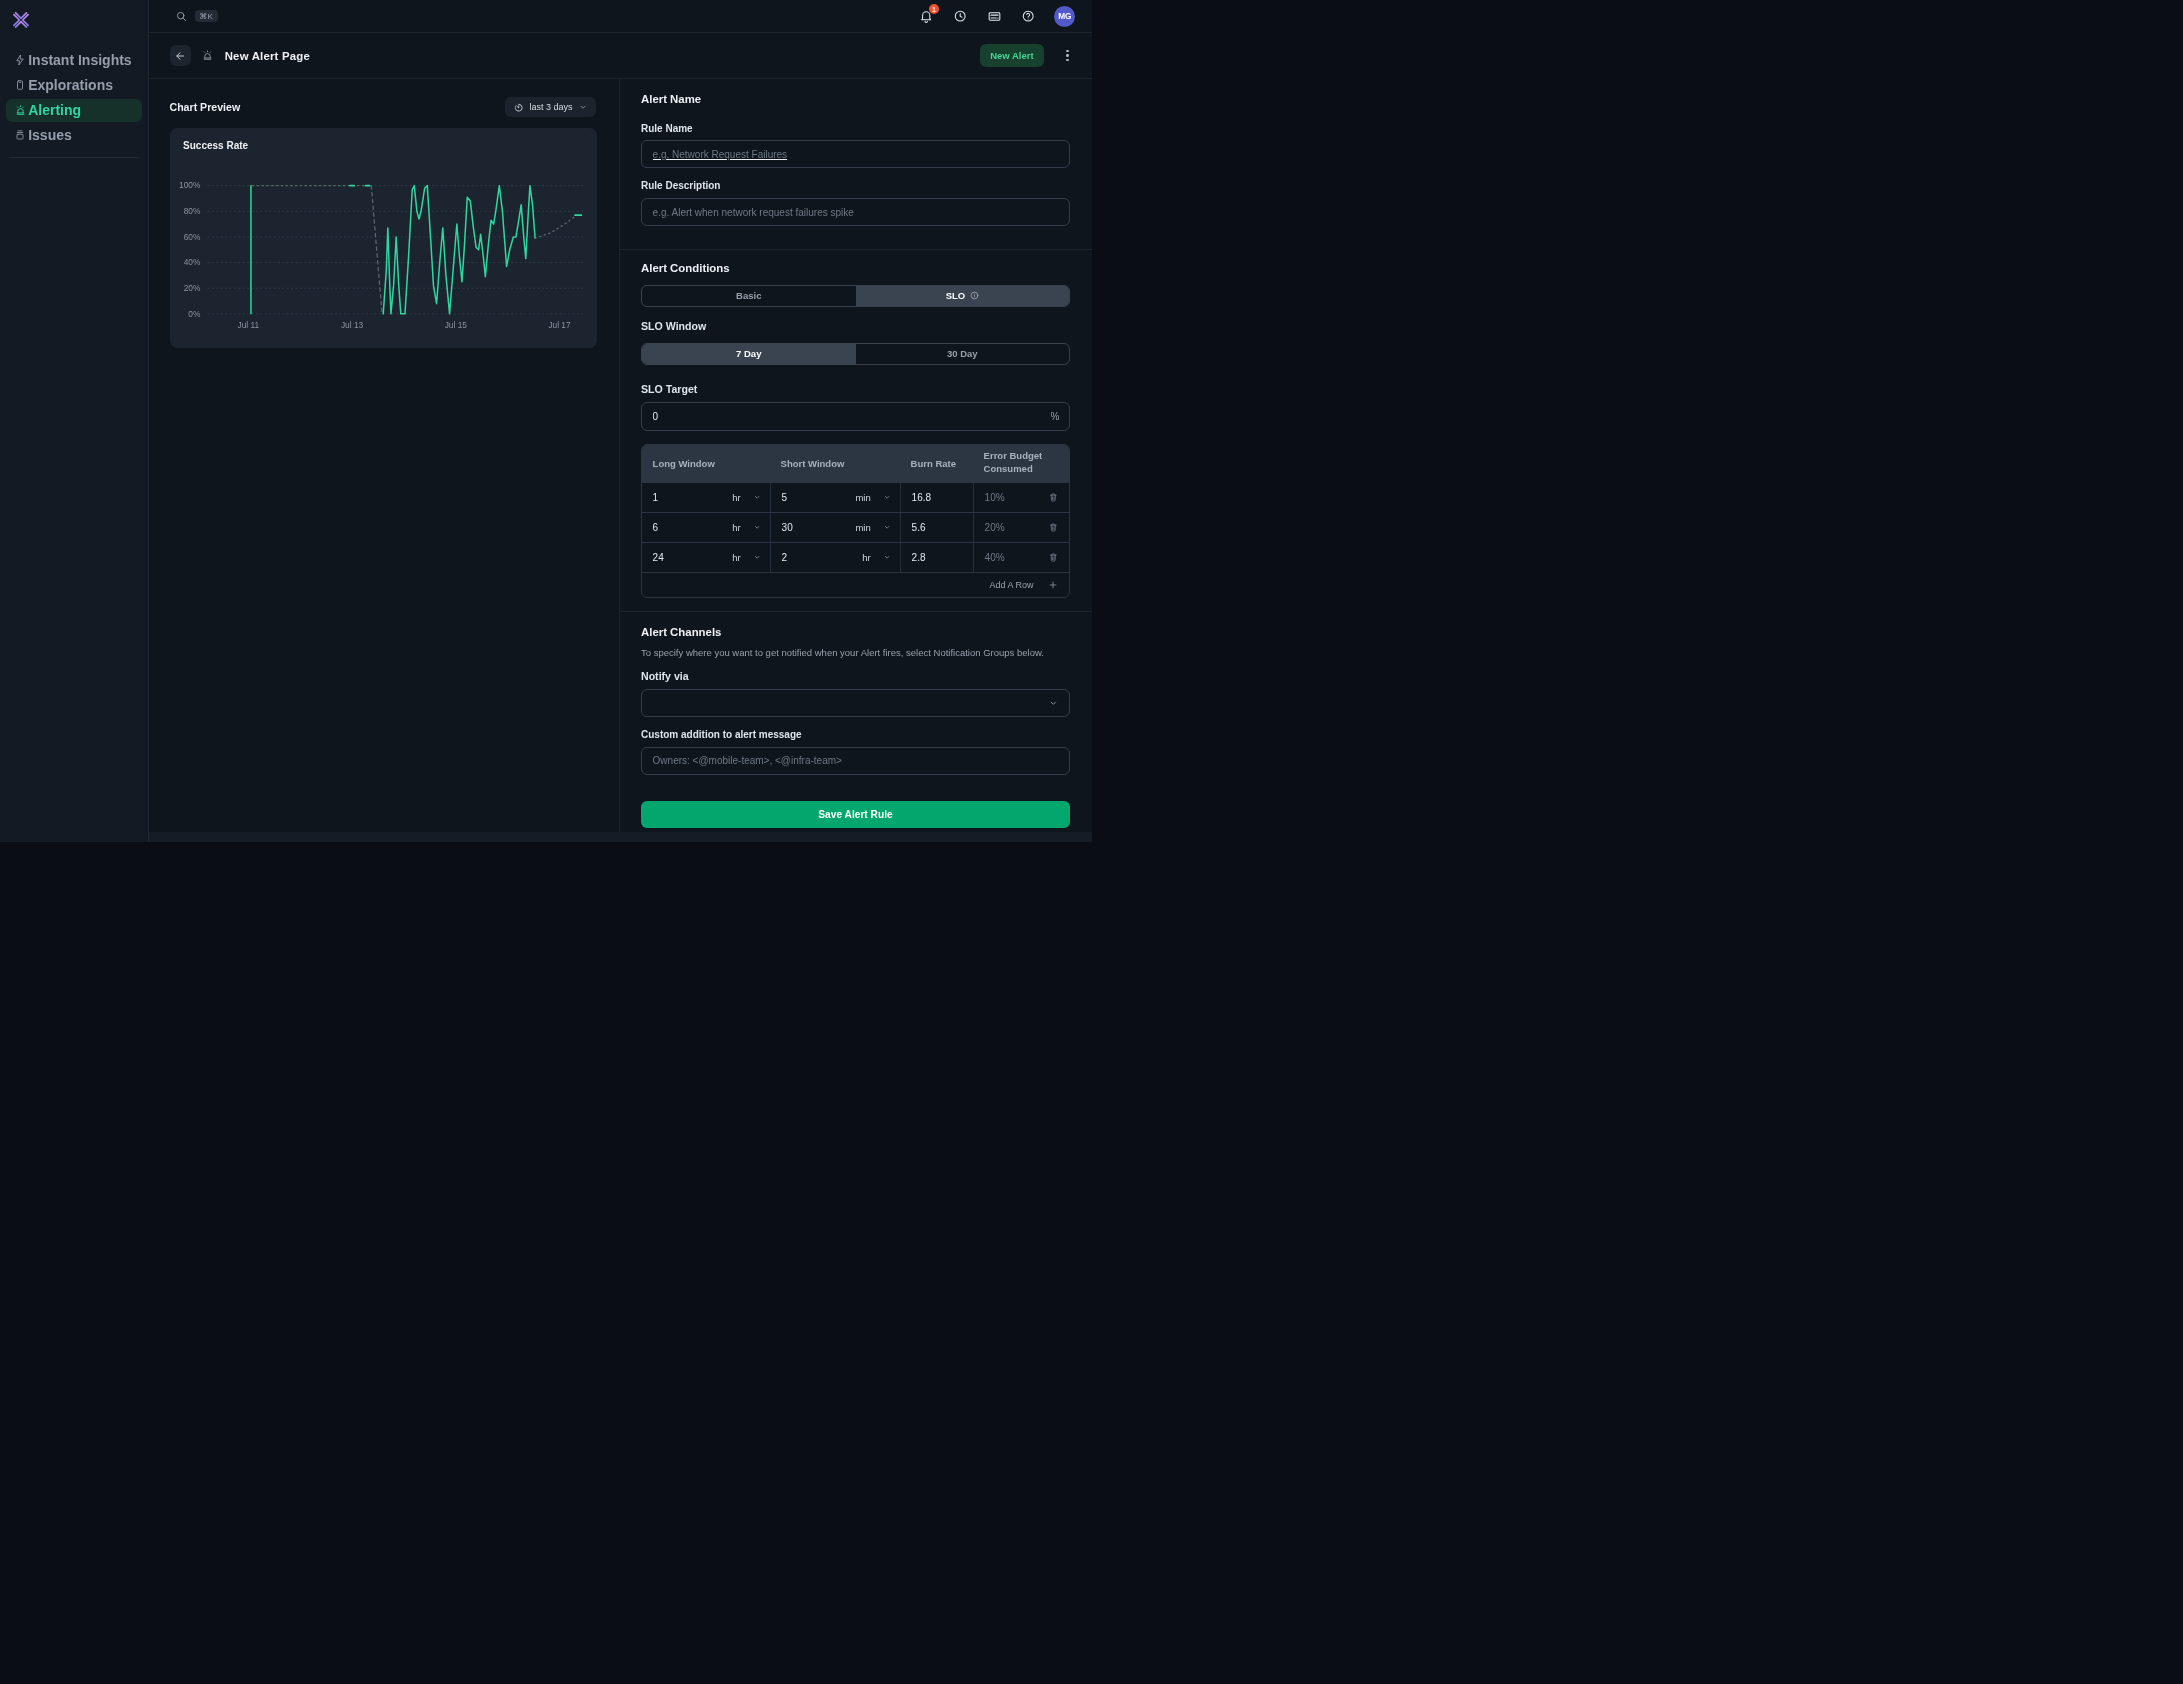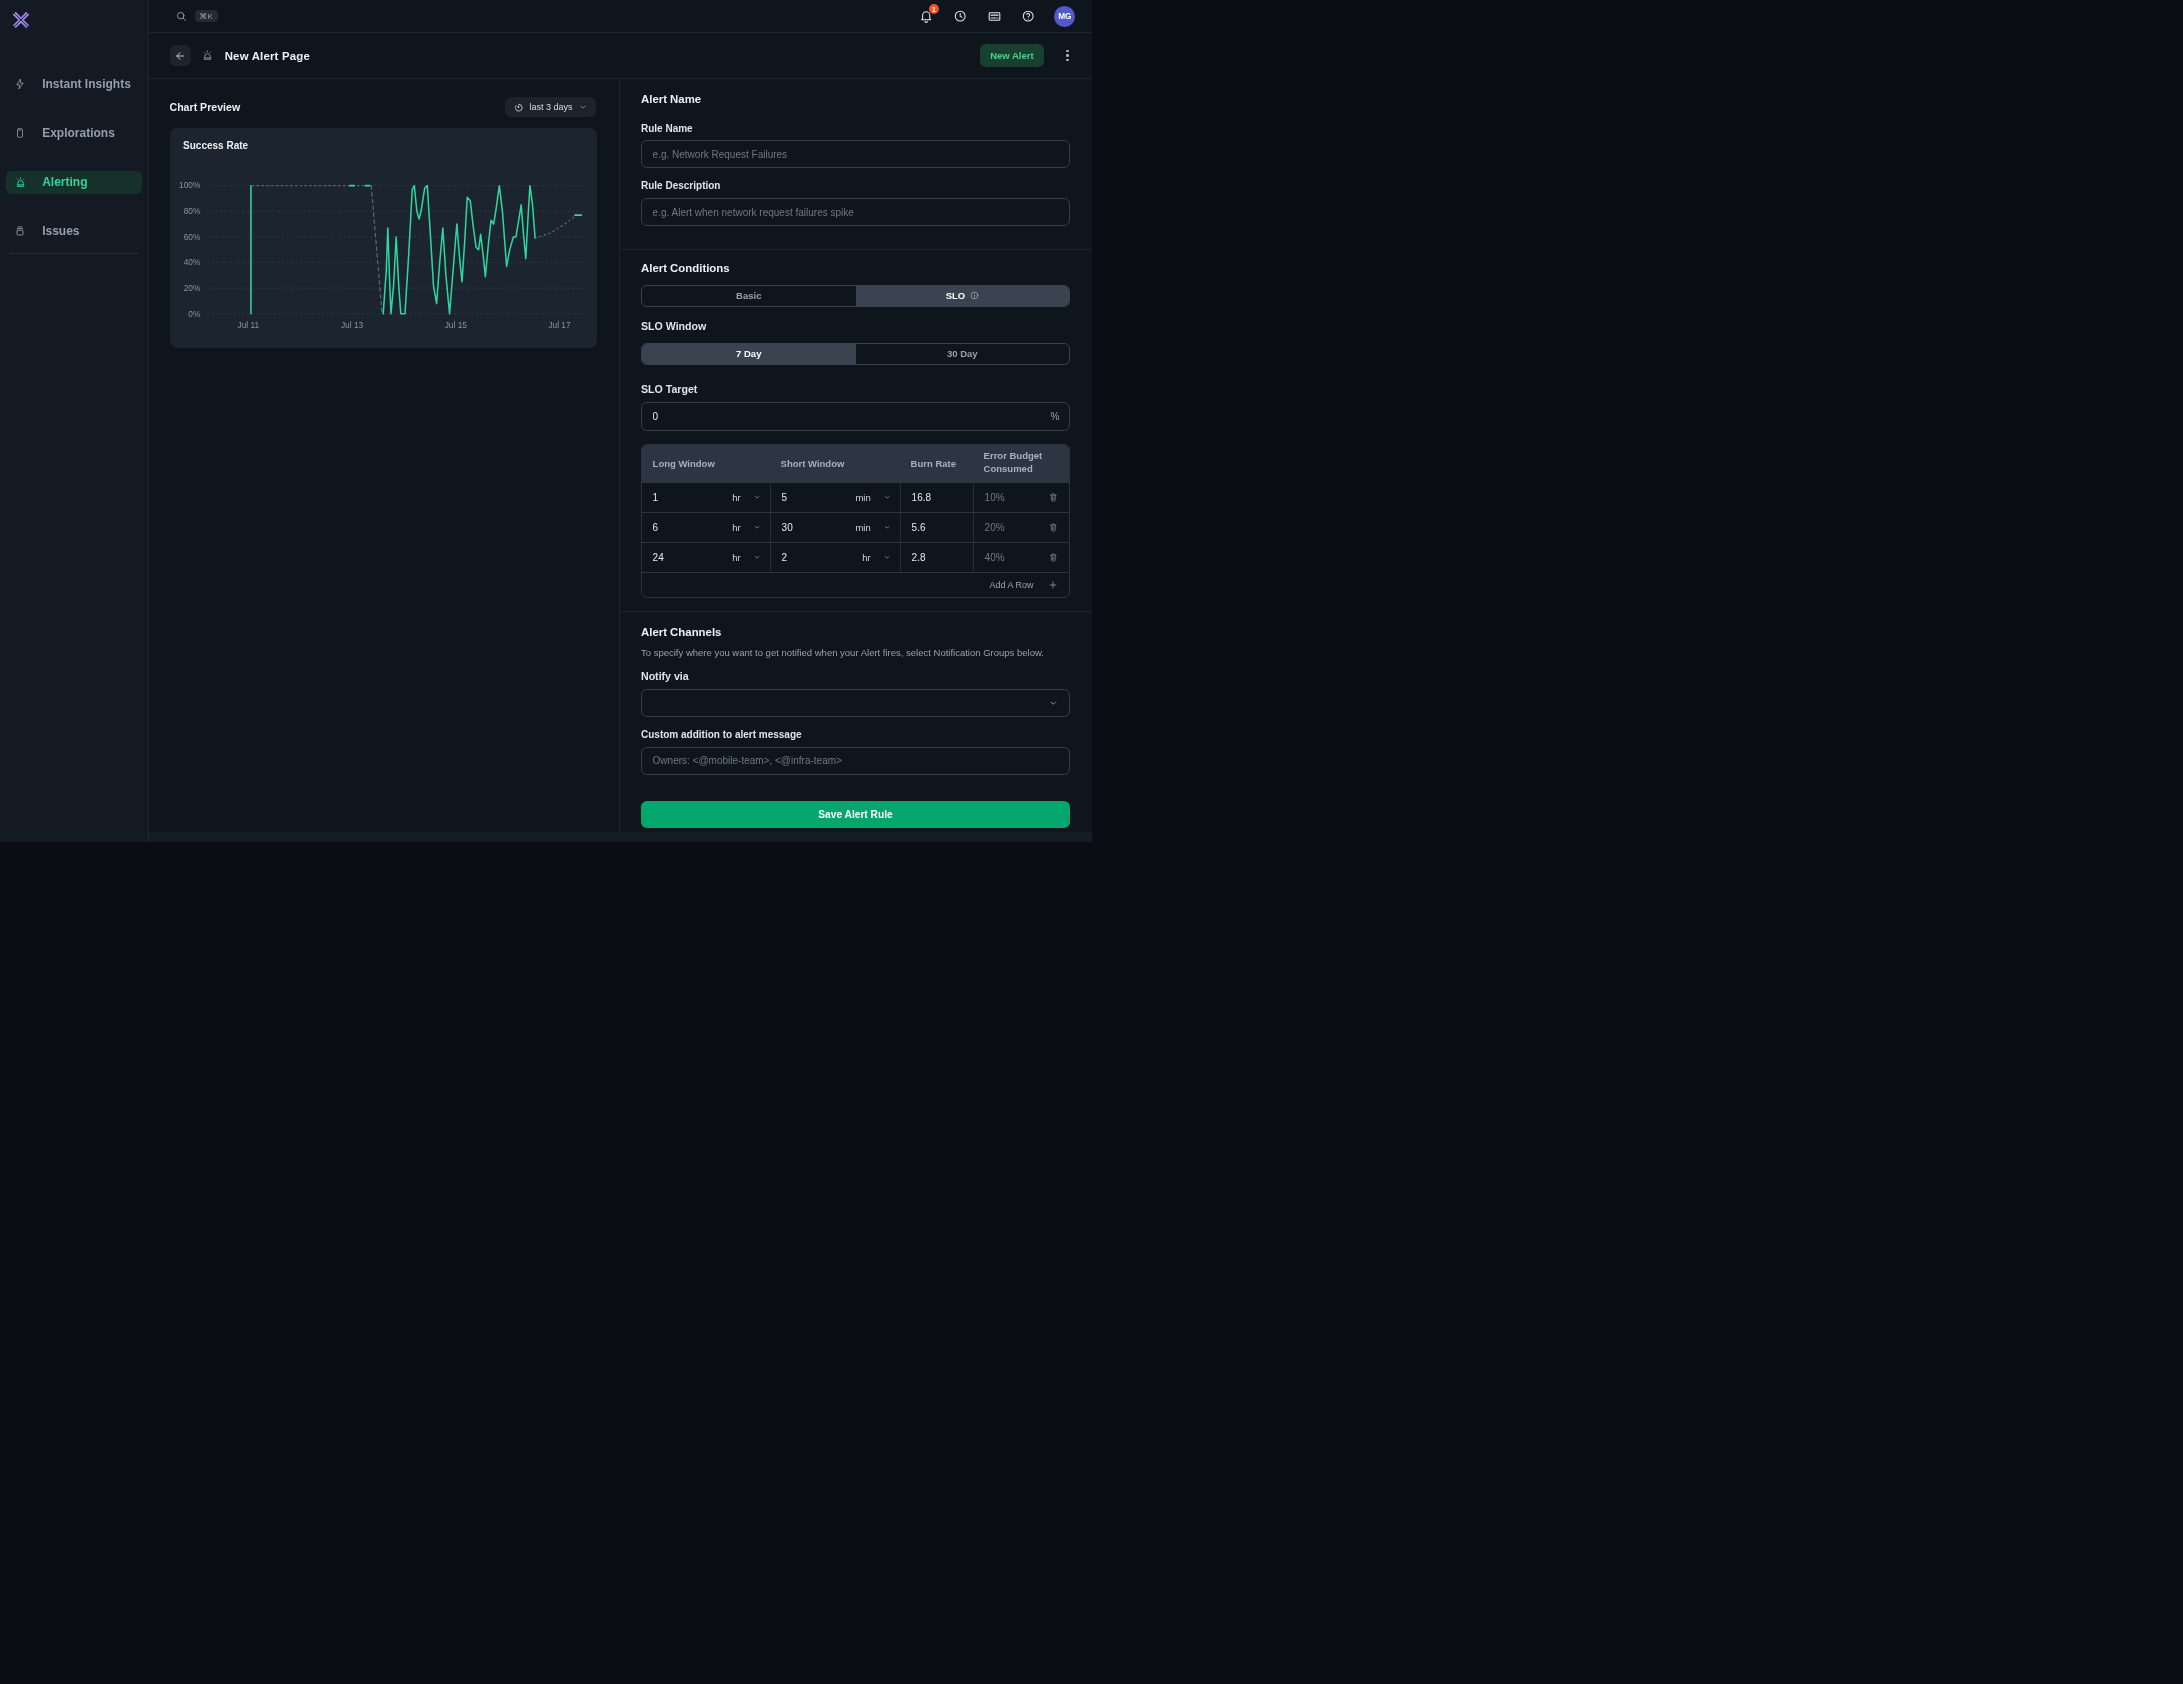--- a/index.html
+++ b/index.html
@@ -4,21 +4,21 @@
 <style>
   * { box-sizing: border-box; margin: 0; padding: 0; }
   html,body { background:#0a0e14; }
   body { font-family:"Liberation Sans", sans-serif; -webkit-font-smoothing:antialiased; }
   .app { position:relative; width:1092px; height:842px; background:#151c26; overflow:hidden; display:flex; }
 
   
   .sidebar { width:149px; height:100%; background:#131a23; border-right:0.8px solid #1f2731; flex:0 0 auto; }
   .logo { margin:9px 0 0 10.6px; width:21px; height:21px; display:flex; align-items:center; justify-content:center; }
   .nav { margin-top:18px; padding:0 6px; display:flex; flex-direction:column; gap:2.3px; }
-  .nav-item { display:flex; align-items:center; gap:15px; height:23px; padding:0 7.6px; border-radius:6px; color:#959fab; font-size:12px; font-weight:600; cursor:pointer;margin-top:24px; }
+  .nav-item { display:flex; align-items:center; gap:1px; height:23px; padding:0 7.6px; border-radius:6px; color:#959fab; font-size:14px; font-weight:600; cursor:pointer; }
   .nav-item .nicon { width:13.6px; height:13.6px; display:flex; align-items:center; justify-content:center; color:#8d98a4; }
   .nav-item.active { background:#16302a; color:#2fd6a0; }
   .nav-item.active .nicon { color:#2fd6a0; }
   .side-divider { margin:10.6px 9px 0; border-top:0.8px solid #222b36; }
 
   
   .main { flex:1; display:flex; flex-direction:column; height:100%; background:#151c26; }
   .topbar { height:33px; background:#0f151d; border-bottom:0.8px solid #1d2530; display:flex; align-items:center; padding:0 16.7px 0 26px; flex:0 0 auto; }
   .search { display:flex; align-items:center; gap:6.8px; color:#8d98a4; cursor:pointer; }
   .kbd { background:#232b35; color:#97a1ab; font-size:8px; padding:1.5px 4.5px; border-radius:3.8px; letter-spacing:0.3px; }
@@ -287,21 +287,21 @@
               <polyline points="534.1,114.9 542.3,114.9" fill="none" stroke="#2fd6a0" stroke-width="2.4" stroke-linejoin="round" stroke-linecap="round"></polyline>
             </svg>
         </div>
       </section>
 
       <section class="right-section">
 
         <div style="padding-top:13.6px;">
           <h2 class="rs-heading">Alert Name</h2>
           <div class="field-label" style="margin-top:18px;">Rule Name</div>
-          <input class="tinput" style="margin-top: 6.8px;" placeholder="e.g. Network Request Failures">
+          <input class="tinput" style="margin-top: 6.8px; text-decoration: underline;" placeholder="e.g. Network Request Failures">
           <div class="field-label" style="margin-top:12px;">Rule Description</div>
           <input class="tinput" style="margin-top: 6.8px;" placeholder="e.g. Alert when network request failures spike">
           <div style="height:23px;"></div>
         </div>
 
         <div class="divider"></div>
 
         <div>
           <h2 class="rs-heading" style="margin-top:12px;">Alert Conditions</h2>
           <div class="seg" style="margin-top:10.6px;">

